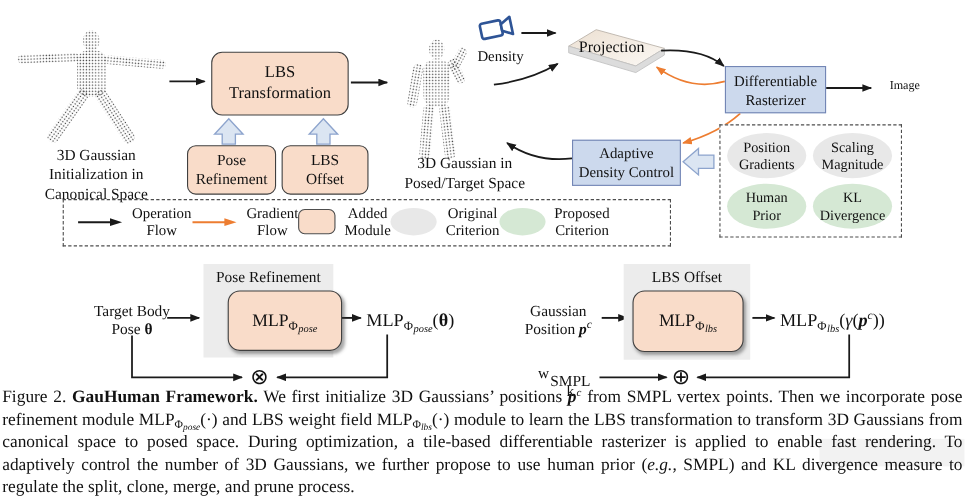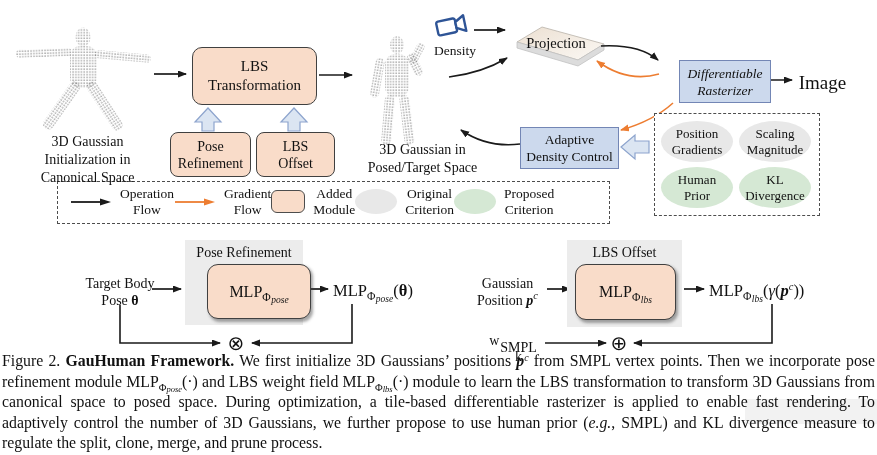--- a/index.html
+++ b/index.html
@@ -139,26 +139,26 @@
 Offset</span>
   </div>
 
   <div class="lbl ml" style="left:340px;top:141px;width:165px;font-size:14px;line-height:18px;">3D Gaussian in
 Posed/Target Space</div>
 
   <div class="lbl" style="left:424px;top:43px;width:62px;font-size:13.5px;">Density</div>
 
   <div class="lbl" style="left:516px;top:35px;width:80px;font-size:14.5px;">Projection</div>
 
-  <div class="bluebox" style="left:679px;top:60px;width:90px;height:41px;font-style:italic;">
+  <div class="bluebox" style="left:659px;top:60px;width:90px;height:41px;">
     <span class="ml">Differentiable
 Rasterizer</span>
   </div>
 
-  <div class="lbl" style="left:795px;top:72px;width:55px;font-size:19px;">Image</div>
+  <div class="lbl" style="left:795px;top:72px;width:55px;font-size:11px;">Image</div>
 
   <div class="bluebox" style="left:520px;top:127px;width:97px;height:40px;">
     <span class="ml">Adaptive
 Density Control</span>
   </div>
 
   <div class="dashedbox" style="left:654px;top:113px;width:164px;height:101px;"></div>
   <div class="ellipse ell-gray" style="left:661px;top:121px;width:72px;height:41px;">
     <span class="ml">Position
 Gradients</span>

